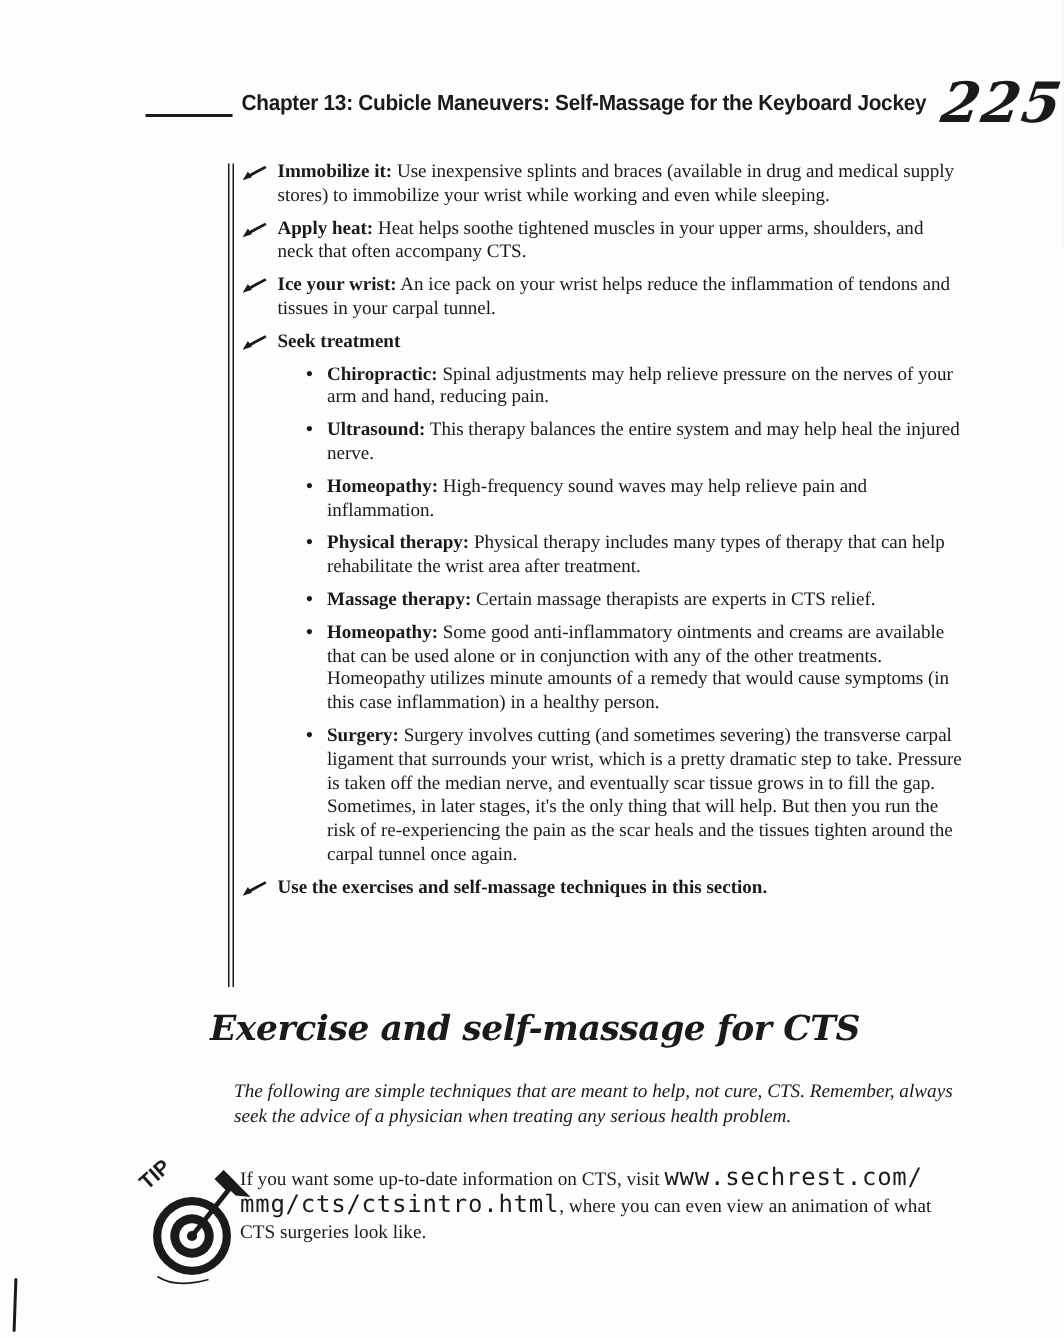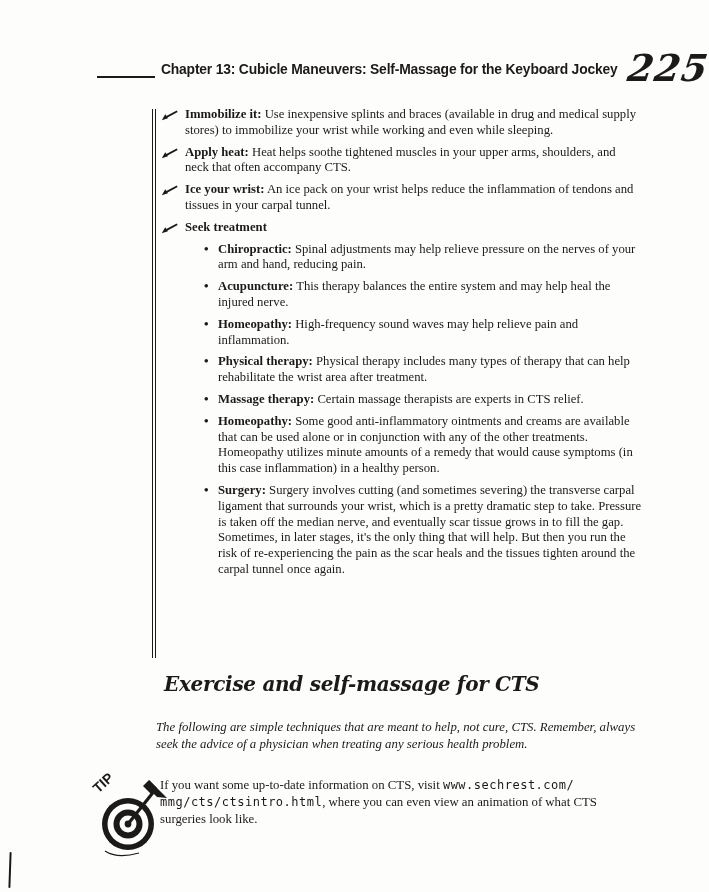--- a/index.html
+++ b/index.html
@@ -39,37 +39,37 @@
   .check-item .lead{font-weight:bold;}
   .check-glyph{position:absolute; left:9px; top:3px; width:17px; height:11px;}
   .treatments{margin:0; padding:0; list-style:none;}
   .treat-item{position:relative; padding-left:66px; margin-bottom:6px; width:424px;}
   .treat-item .lead{font-weight:bold;}
   .bullet{position:absolute; left:52px; top:-1px; font-weight:bold; font-size:13px;}
   .check-item.all-bold .lead{font-weight:bold;}
 
   
   .section-heading{
-    position:absolute; left:164px; top:672px;
+    position:absolute; left:140px; top:672px;
     font-family:"DejaVu Serif",serif; font-style:italic; font-weight:bold;
-    font-size:20px; letter-spacing:-0.3px; white-space:nowrap;
+    font-size:23px; letter-spacing:-0.3px; white-space:nowrap;
   }
   .body-paragraph{
     position:absolute; left:156px; top:719px; width:502px;
     font-size:12.8px; line-height:16.6px;font-style:italic;
   }
 
   
   .tip-icon{position:absolute; left:91px; top:768px; width:82px; height:92px;}
   .tip-text{
     position:absolute; left:160px; top:777px; width:478px;
     font-size:12.8px; line-height:16.8px;
   }
   .mono{
-    font-family:"DejaVu Sans Mono",monospace; font-size:12px; letter-spacing:0.5px;
+    font-family:"DejaVu Sans Mono",monospace; font-size:16px; letter-spacing:0.5px;
   }
 
   
   .pen-mark{
     position:absolute; left:9px; top:852px; width:2px; height:36px;
     background:#1c1a18; transform:rotate(2deg); border-radius:1px;
   }
 </style>
 </head>
 <body>
@@ -130,21 +130,21 @@
     <div class="treatments">
 
       <div class="treat-item">
         <span class="bullet">•</span>
         <span class="lead">Chiropractic:</span>
         <span>Spinal adjustments may help relieve pressure on the nerves of your arm and hand, reducing pain.</span>
       </div>
 
       <div class="treat-item">
         <span class="bullet">•</span>
-        <span class="lead">Acupuncture:</span>
+        <span class="lead">Ultrasound:</span>
         <span>This therapy balances the entire system and may help heal the injured nerve.</span>
       </div>
 
       <div class="treat-item">
         <span class="bullet">•</span>
         <span class="lead">Homeopathy:</span>
         <span>High-frequency sound waves may help relieve pain and inflammation.</span>
       </div>
 
       <div class="treat-item">
@@ -166,20 +166,29 @@
       </div>
 
       <div class="treat-item">
         <span class="bullet">•</span>
         <span class="lead">Surgery:</span>
         <span>Surgery involves cutting (and sometimes severing) the transverse carpal ligament that surrounds your wrist, which is a pretty dramatic step to take. Pressure is taken off the median nerve, and eventually scar tissue grows in to fill the gap. Sometimes, in later stages, it's the only thing that will help. But then you run the risk of re-experiencing the pain as the scar heals and the tissues tighten around the carpal tunnel once again.</span>
       </div>
 
     </div>
 
+    <div class="check-item all-bold">
+      <span class="check-glyph">
+        <svg viewBox="0 0 22 14" width="17" height="11">
+            <path d="M1 13 L9 10.5 L5.5 5.5 Z" fill="#1c1a18"></path>
+            <path d="M5 10 L21 1.5" stroke="#1c1a18" stroke-width="2.4" fill="none"></path>
+          </svg>
+      </span>
+      <span class="lead">Use the exercises and self-massage techniques in this section.</span>
+    </div>
 
   </div>
 
   <div class="section-heading">Exercise and self-massage for CTS</div>
   <div class="body-paragraph">The following are simple techniques that are meant to help, not cure, CTS. Remember, always seek the advice of a physician when treating any serious health problem.</div>
 
   <div class="tip-icon">
     <svg viewBox="0 0 82 92" width="82" height="92">
       <g>
         <circle cx="37" cy="56" r="26" fill="#1c1a18"></circle>

